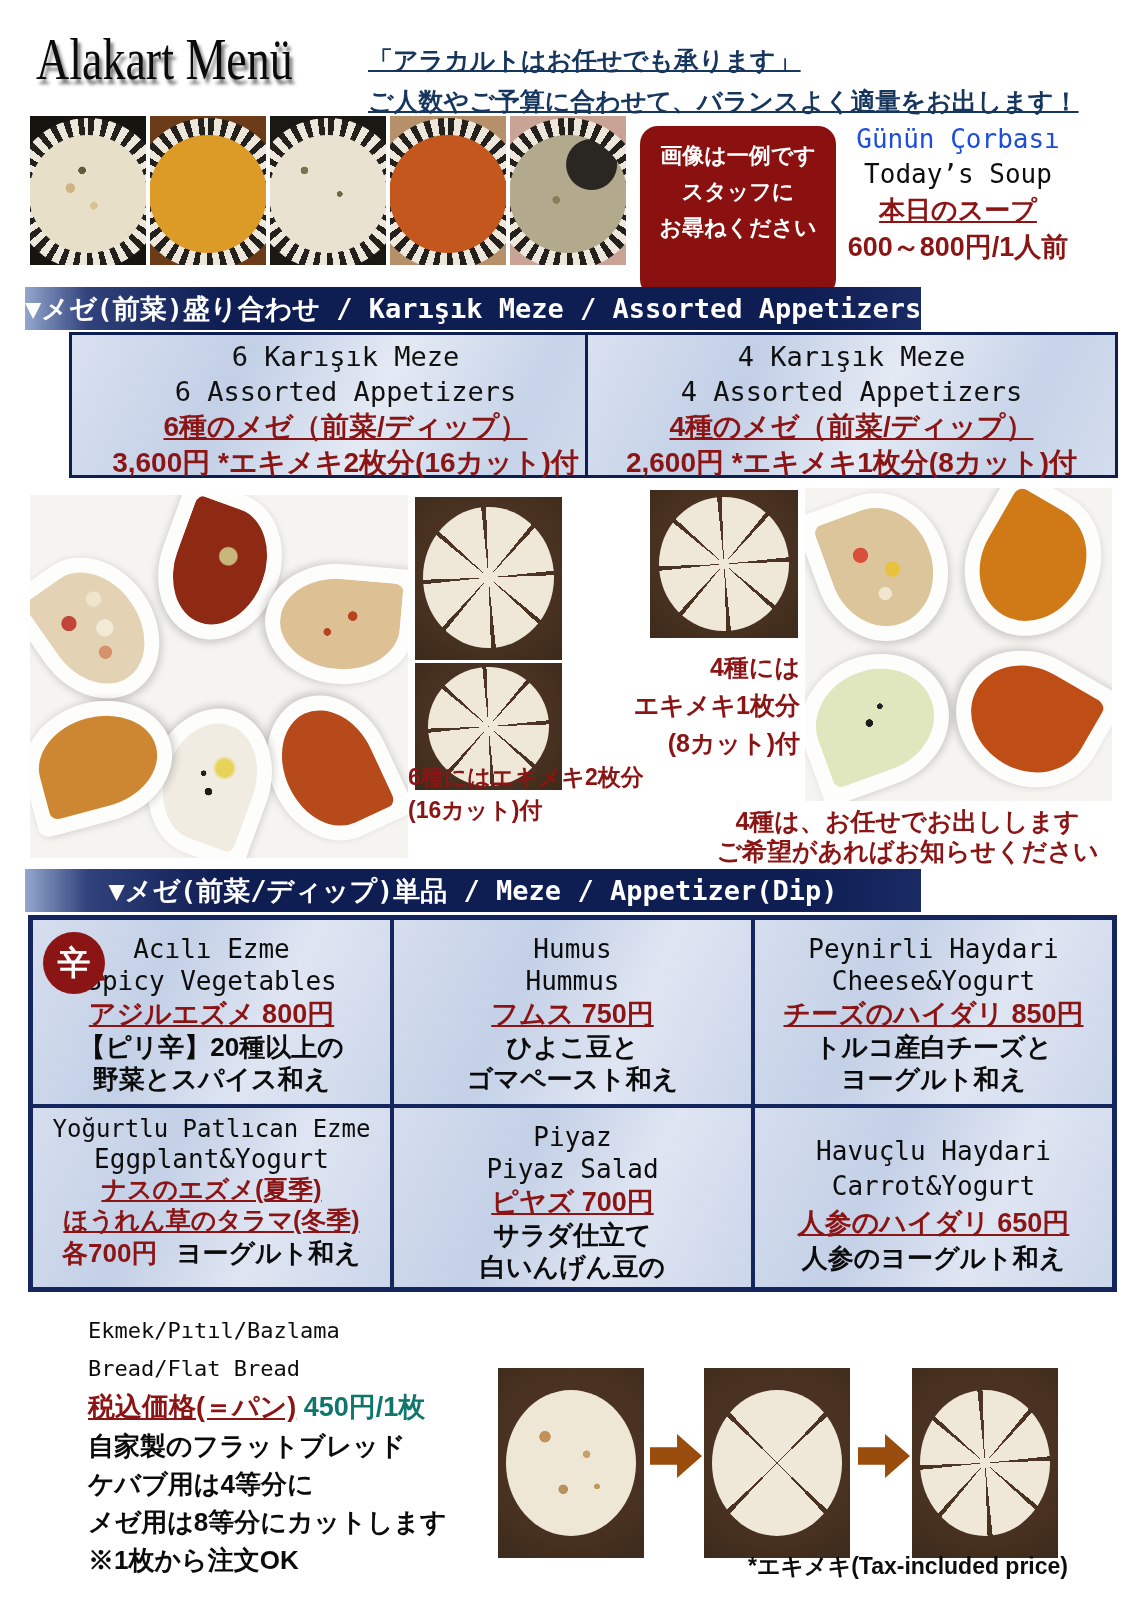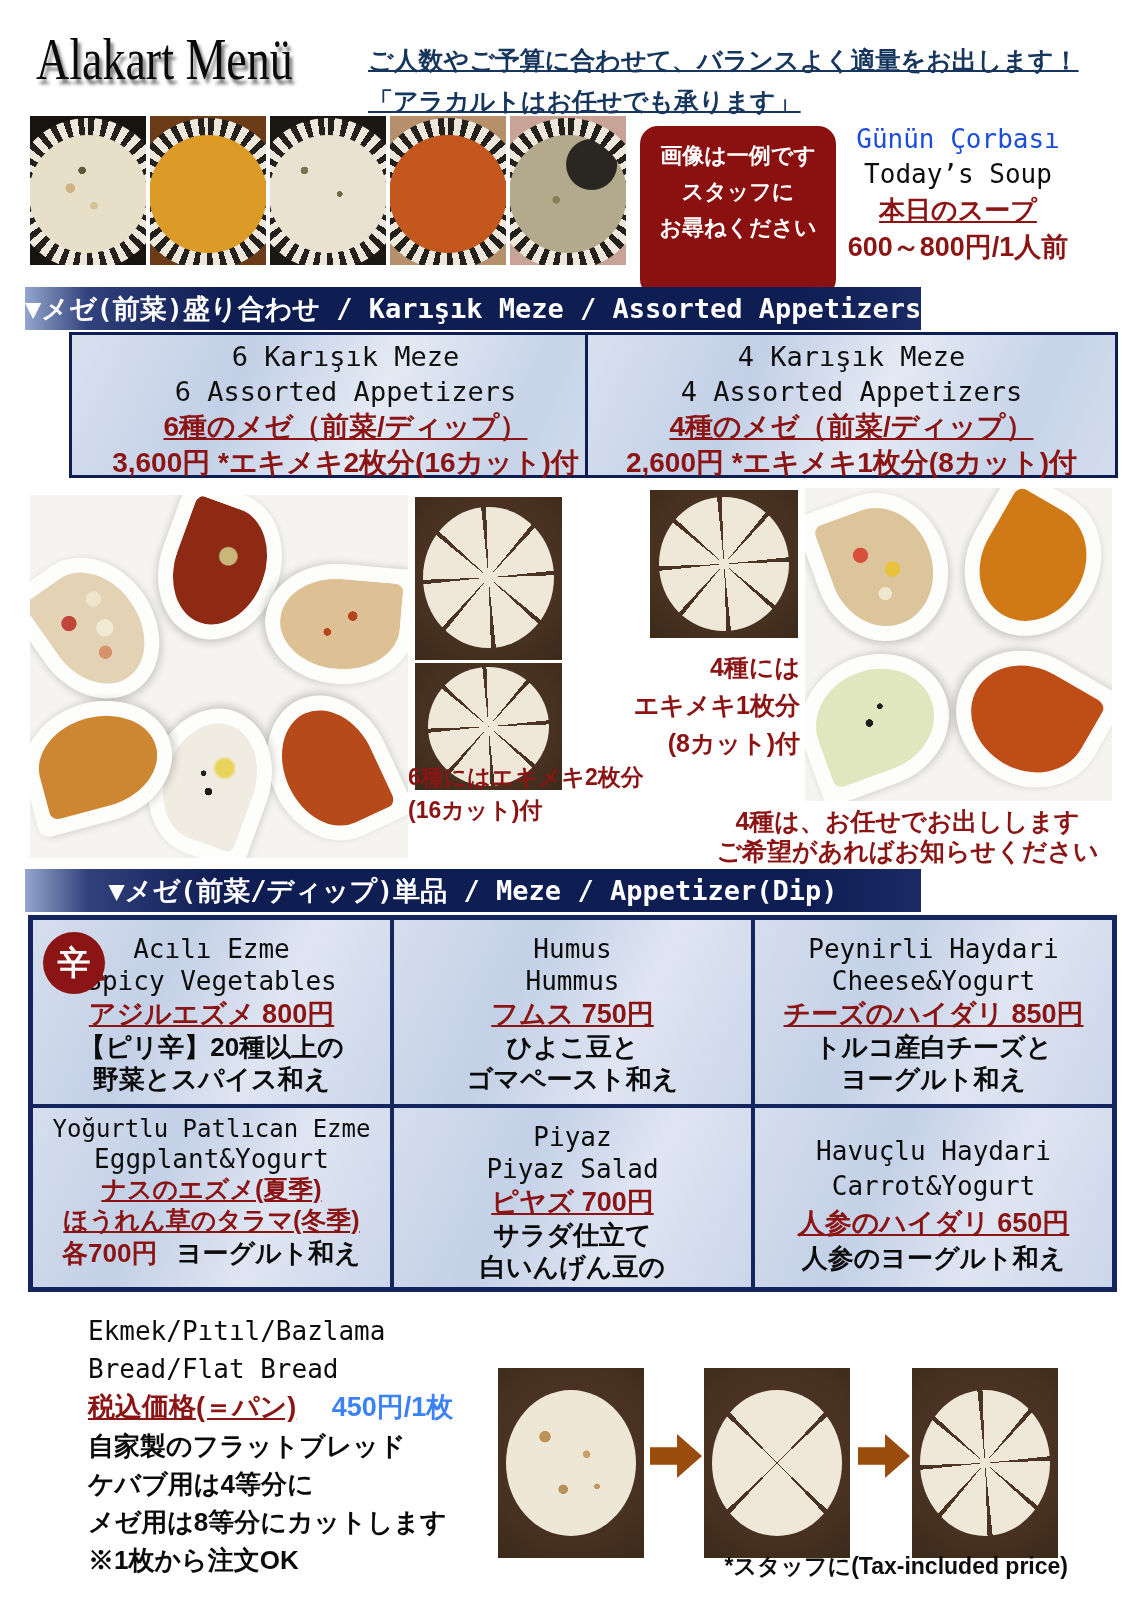--- a/index.html
+++ b/index.html
@@ -128,40 +128,40 @@
   .mixline .each{color:#8b1414;font-weight:bold;font-size:26px;}
   .mixline .rest{color:#0b0b0b;font-weight:bold;font-size:26px;margin-left:14px;}
   .badge{position:absolute;left:10px;top:12px;width:62px;height:62px;border-radius:50%;
          background:#8b1414;color:#fff;font-size:33px;font-weight:bold;line-height:62px;
          text-align:center;z-index:2;}
   .badge::after{content:"";position:absolute;right:-12px;bottom:4px;width:0;height:0;
          border:11px solid transparent;border-left:16px solid #8b1414;transform:rotate(28deg);}
 
   
   .bread-info{position:absolute;left:88px;top:1312px;}
-  .bread-info .tr,.bread-info .en{font-size:26px;line-height:38px;color:#0d0d0d;}
+  .bread-info .tr,.bread-info .en{font-size:22px;line-height:38px;color:#0d0d0d;}
   .bread-info .priceline{font-size:27px;line-height:39px;}
   .bread-info .pname{color:#8b1414;font-weight:bold;text-decoration:underline;}
-  .bread-info .pval{color:#3b82f6;font-weight:bold;margin-left:28px;}
+  .bread-info .pval{color:#0f766e;font-weight:bold;margin-left:0;}
   .bread-info .d{font-size:26px;line-height:38px;color:#0b0b0b;font-weight:bold;}
   .seq-photo{position:absolute;top:1368px;width:146px;height:190px;}
   .arrow{position:absolute;top:1432px;width:52px;height:48px;background:#9a4c0c;
          clip-path:polygon(0 32%,52% 32%,52% 4%,100% 50%,52% 96%,52% 68%,0 68%);}
   .footnote{position:absolute;left:700px;top:1551px;width:368px;text-align:right;
             font-size:23px;font-weight:bold;color:#0d0d0d;}
 </style>
 </head>
 <body>
 
 <div class="page">
 
   <div class="title">Alakart Menü</div>
   <div class="tagline">
+    <div class="tl">「アラカルトはお任せでも承ります」</div>
     <div class="tl">ご人数やご予算に合わせて、バランスよく適量をお出します！</div>
-    <div class="tl">「アラカルトはお任せでも承ります」</div>
   </div>
 
   <div class="soups">
     <div class="soup s1">
         <div class="bowl"></div>
         <div class="liquid"></div>
       </div>
     <div class="soup s2">
         <div class="bowl"></div>
         <div class="liquid"></div>
@@ -342,15 +342,15 @@
   </div>
   <div class="arrow" style="left:650px;"></div>
   <div class="photo wood seq-photo" style="left:704px;">
     <div class="bread-circle cut4" style="left:8px;top:22px;width:130px;height:146px;"></div>
   </div>
   <div class="arrow" style="left:858px;"></div>
   <div class="photo wood seq-photo" style="left:912px;">
     <div class="bread-circle cut8" style="left:8px;top:22px;width:130px;height:146px;"></div>
   </div>
 
-  <div class="footnote">*スタッフに(Tax-included price)</div>
+  <div class="footnote">*エキメキ(Tax-included price)</div>
 
 </div>
 
 </body></html>

